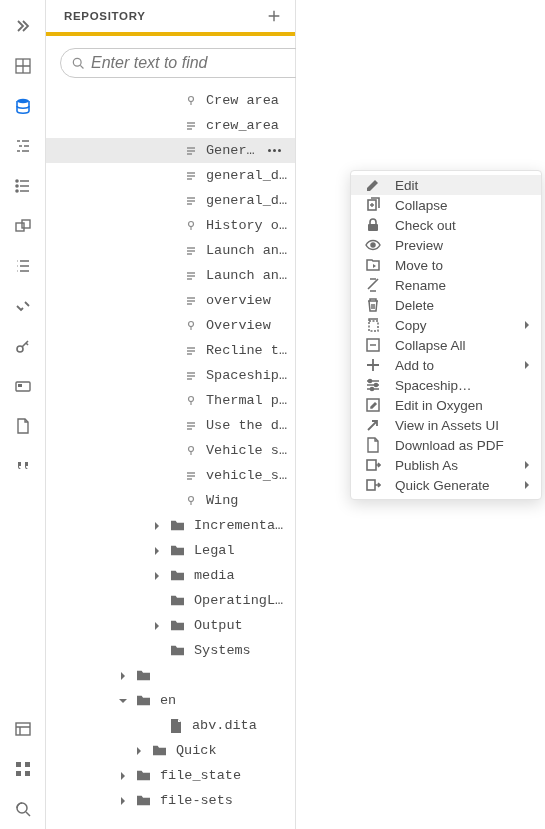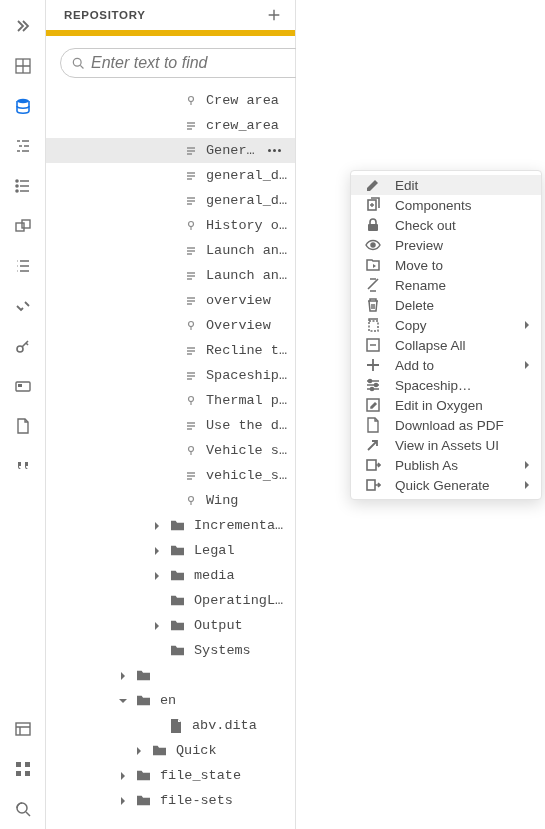--- a/index.html
+++ b/index.html
@@ -9,21 +9,21 @@
 
     
     .rail { width: 46px; border-right: 1px solid #e1e1e1; display: flex; flex-direction: column; align-items: center; padding-top: 6px; gap: 0; background: #fff; }
     .rail-spacer { flex: 1; }
     .rail-item { width: 46px; height: 40px; display: flex; align-items: center; justify-content: center; color: #6e6e6e; cursor: pointer; }
     .rail-item.active { color: #1473e6; }
     .rail-item svg { width: 18px; height: 18px; }
 
     
     .panel { flex: 1; display: flex; flex-direction: column; border-right: 1px solid #e1e1e1; min-width: 0; width: 340px; max-width: 340px; }
-    .panel-header { height: 36px; border-bottom: 6px solid #eab308; display: flex; align-items: center; padding: 0 12px 0 18px; justify-content: space-between; }
+    .panel-header { height: 36px; border-bottom: 4px solid #eab308; display: flex; align-items: center; padding: 0 12px 0 18px; justify-content: space-between; }
     .panel-title { font-size: 11.5px; font-weight: 700; letter-spacing: 0.06em; color: #4b4b4b; }
     .plus-btn { color: #6e6e6e; cursor: pointer; width: 18px; height: 18px; display:flex; align-items:center; justify-content:center;}
 
     .search-row { display: flex; align-items: center; gap: 8px; padding: 12px 12px 10px 14px; }
     .search-box { flex: 1; height: 30px; border: 1px solid #cacaca; border-radius: 16px; display: flex; align-items: center; padding: 0 10px; gap: 6px; color: #8e8e8e; }
     .search-box input { border: none; outline: none; flex: 1; font-size: 16px; font-style: italic; color: #6e6e6e; background: transparent; }
     .filter-btn { color: #6e6e6e; width: 26px; height: 26px; display:flex;align-items:center;justify-content:center; cursor:pointer;}
 
     
     .tree { flex: 1; overflow: auto; padding-bottom: 8px; }
@@ -516,21 +516,21 @@
       <span>Edit</span>
     </div>
     <div class="ctx-item">
       <span class="ctx-icon">
         <svg viewBox="0 0 16 16" fill="none" stroke="currentColor" stroke-width="1.6">
           <rect x="3" y="3" width="8" height="10"></rect>
           <path d="M6 1h8v10"></path>
           <path d="M5 8h4M7 6v4" stroke-width="1.4"></path>
         </svg>
       </span>
-      <span>Components</span>
+      <span>Collapse</span>
     </div>
     <div class="ctx-item">
       <span class="ctx-icon">
         <svg viewBox="0 0 16 16" fill="currentColor">
           <rect x="3" y="7" width="10" height="7" rx="1"></rect>
           <path d="M5 7V5a3 3 0 0 1 6 0v2" fill="none" stroke="currentColor" stroke-width="1.6"></path>
         </svg>
       </span>
       <span>Check out</span>
     </div>
@@ -616,33 +616,33 @@
         <svg viewBox="0 0 16 16" fill="none" stroke="currentColor" stroke-width="1.5">
           <rect x="2" y="2" width="12" height="12"></rect>
           <path d="M6 10l4-4 1 1-4 4H6z" fill="currentColor"></path>
         </svg>
       </span>
       <span>Edit in Oxygen</span>
     </div>
     <div class="ctx-item">
       <span class="ctx-icon">
         <svg viewBox="0 0 16 16" fill="currentColor">
+          <path d="M3 13l8-8M7 4h5v5" fill="none" stroke="currentColor" stroke-width="1.8"></path>
+        </svg>
+      </span>
+      <span>View in Assets UI</span>
+    </div>
+    <div class="ctx-item">
+      <span class="ctx-icon">
+        <svg viewBox="0 0 16 16" fill="currentColor">
           <path d="M3 1h7l3 3v11H3z" fill="none" stroke="currentColor" stroke-width="1.4"></path>
           <path d="M10 1v3h3" fill="none" stroke="currentColor" stroke-width="1.4"></path>
         </svg>
       </span>
       <span>Download as PDF</span>
-    </div>
-    <div class="ctx-item">
-      <span class="ctx-icon">
-        <svg viewBox="0 0 16 16" fill="currentColor">
-          <path d="M3 13l8-8M7 4h5v5" fill="none" stroke="currentColor" stroke-width="1.8"></path>
-        </svg>
-      </span>
-      <span>View in Assets UI</span>
     </div>
     <div class="ctx-item">
       <span class="ctx-icon">
         <svg viewBox="0 0 16 16" fill="none" stroke="currentColor" stroke-width="1.6">
           <rect x="2" y="3" width="9" height="10"></rect>
           <path d="M11 8h4M13 6l2 2-2 2"></path>
         </svg>
       </span>
       <span>Publish As</span>
       <span class="ctx-arrow"><svg viewBox="0 0 8 10" fill="currentColor">

